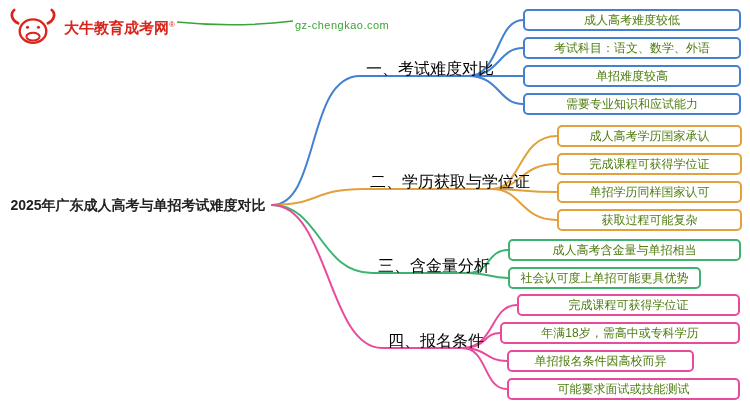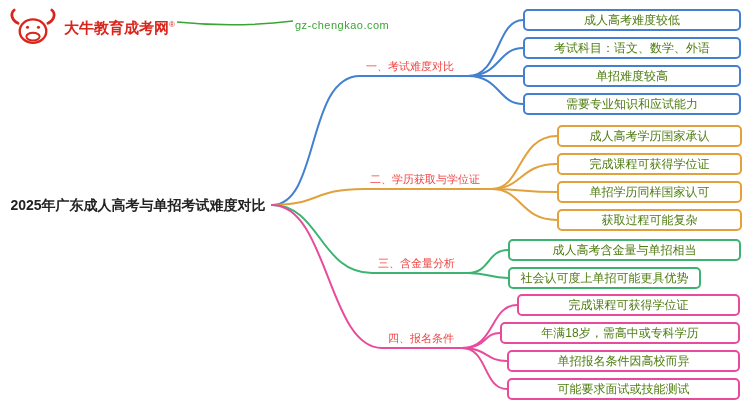--- a/index.html
+++ b/index.html
@@ -19,21 +19,21 @@
   .p1{stroke:var(--c1);}
   .p2{stroke:var(--c2);}
   .p3{stroke:var(--c3);}
   .p4{stroke:var(--c4);}
 
   .root-label{
     position:absolute;left:4px;top:197px;width:268px;
     font-size:14px;font-weight:600;color:#222;text-align:center;white-space:nowrap;
   }
   .topic{
-    position:absolute;font-size:11px;color:#ef4444;white-space:nowrap;
+    position:absolute;font-size:16px;color:#000000;white-space:nowrap;
   }
   .leaf{
     position:absolute;height:22px;line-height:18px;box-sizing:border-box;
     border:2px solid #999;border-radius:5px;background:#fff;
     font-size:12px;color:#4d7c0f;text-align:center;white-space:nowrap;overflow:hidden;
   }
   .b1{border-color:var(--c1);}
   .b2{border-color:var(--c2);}
   .b3{border-color:var(--c3);}
   .b4{border-color:var(--c4);}
@@ -108,16 +108,16 @@
   <div class="leaf b2" style="left:557px;top:125px;width:185px;">成人高考学历国家承认</div>
   <div class="leaf b2" style="left:557px;top:153px;width:185px;">完成课程可获得学位证</div>
   <div class="leaf b2" style="left:557px;top:181px;width:185px;">单招学历同样国家认可</div>
   <div class="leaf b2" style="left:557px;top:209px;width:185px;">获取过程可能复杂</div>
 
   <div class="leaf b3" style="left:508px;top:239px;width:233px;">成人高考含金量与单招相当</div>
   <div class="leaf b3" style="left:508px;top:267px;width:193px;">社会认可度上单招可能更具优势</div>
 
   <div class="leaf b4" style="left:517px;top:294px;width:223px;">完成课程可获得学位证</div>
   <div class="leaf b4" style="left:500px;top:322px;width:240px;">年满18岁，需高中或专科学历</div>
-  <div class="leaf b4" style="left:507px;top:350px;width:233px;">单招报名条件因高校而异</div>
+  <div class="leaf b4" style="left:507px;top:350px;width:187px;">单招报名条件因高校而异</div>
   <div class="leaf b4" style="left:507px;top:378px;width:233px;">可能要求面试或技能测试</div>
 
 </div>
 
 </body></html>

